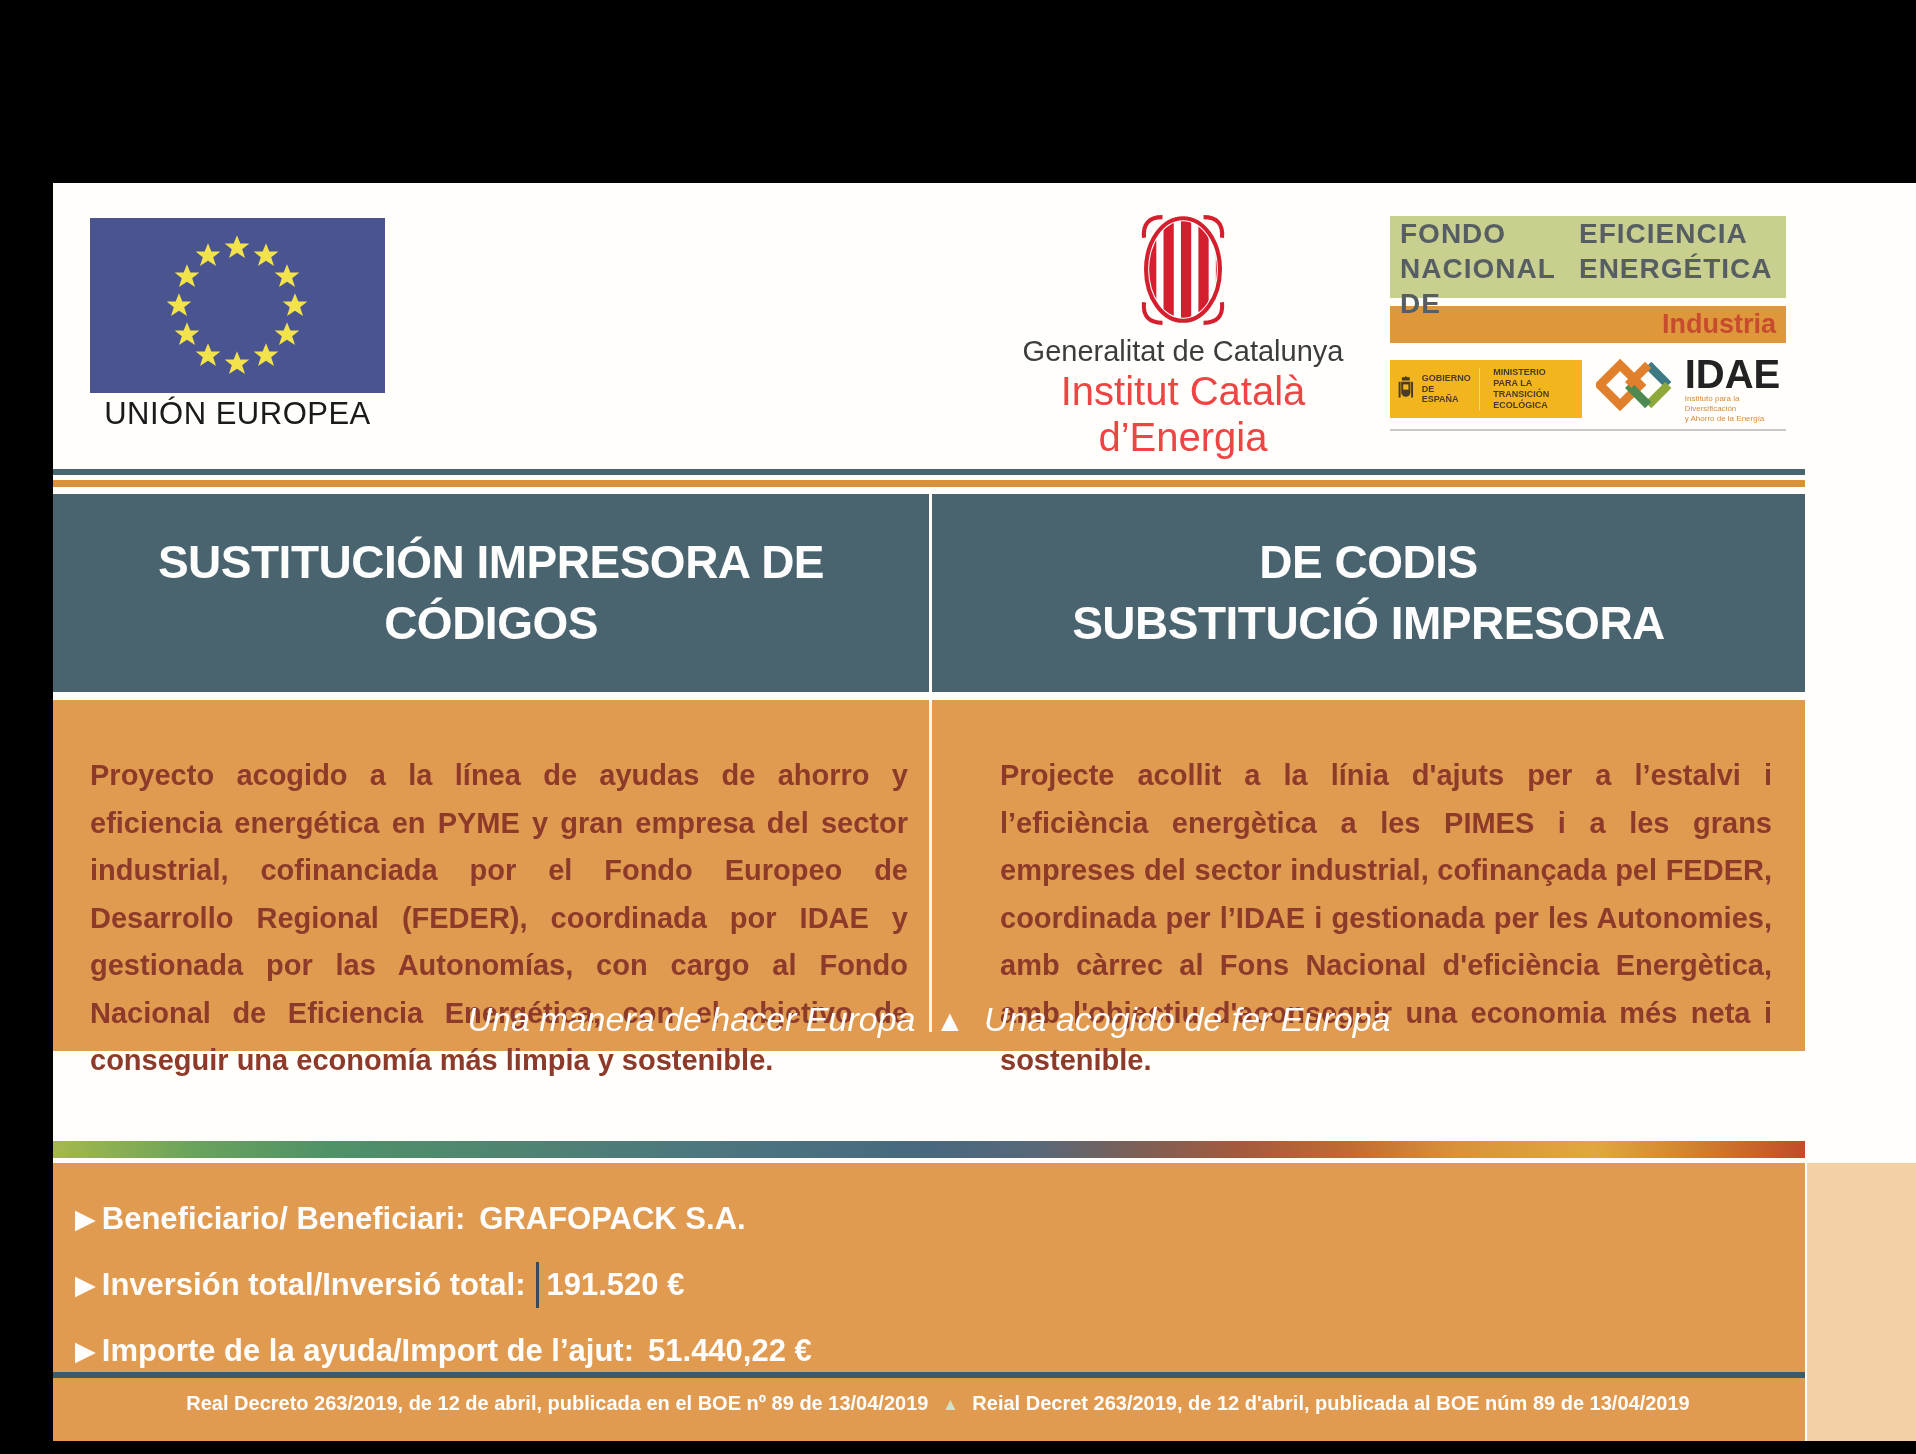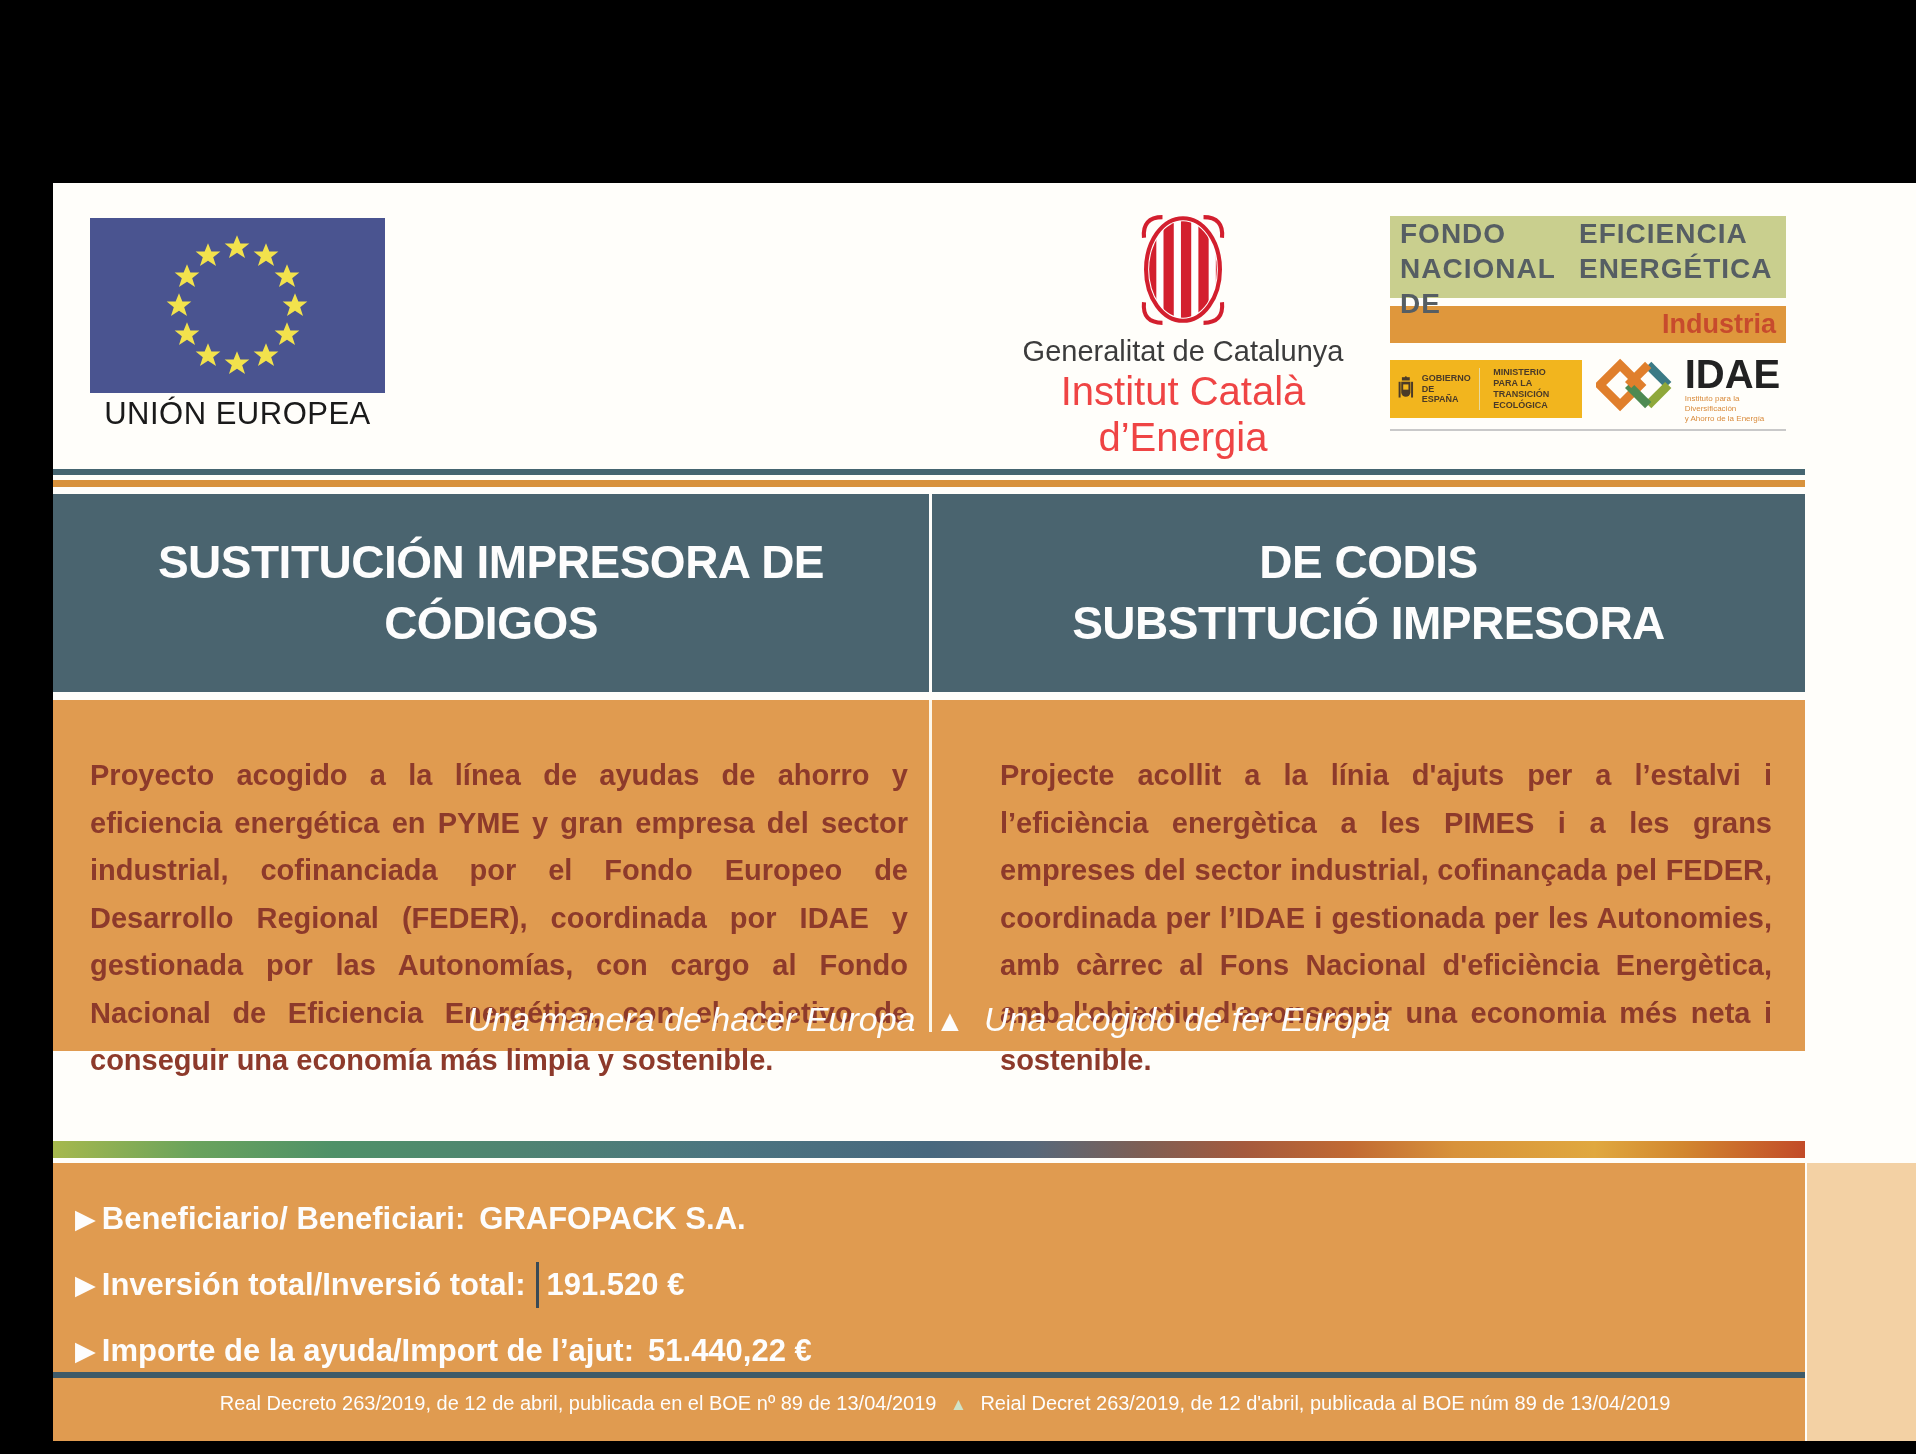--- a/index.html
+++ b/index.html
@@ -61,21 +61,21 @@
 
   
   .lower-band{position:absolute;left:0;top:980px;width:1752px;height:278px;background:#e09b50;}
   .detail-row{position:absolute;left:22px;display:flex;align-items:center;height:46px;}
   .detail-row .tri{color:#fdfdfd;font-size:27px;margin-right:6px;line-height:1;}
   .detail-row .lbl,.detail-row .val{font-size:31px;font-weight:bold;color:#fdfdfd;white-space:pre;}
   .detail-row .val{margin-left:14px;}
   .caret{display:inline-block;width:3px;height:46px;background:#3a4a55;margin-left:10px;margin-right:-6px;}
   .row-1{top:33px;} .row-2{top:99px;} .row-3{top:165px;}
   .bottom-rule{position:absolute;left:0;top:209px;width:1752px;height:6px;background:#3e5a68;}
-  .footer-line{position:absolute;left:16px;top:229px;width:1752px;text-align:center;color:#fdfdfd;font-size:20px;font-weight:400;}
+  .footer-line{position:absolute;left:9px;top:229px;width:1752px;text-align:center;color:#fdfdfd;font-size:20px;font-weight:700;}
   .footer-line .f-sep{color:#cfe3c8;padding:0 8px;font-size:17px;}
 
   .peach{position:absolute;left:1754px;top:980px;width:109px;height:278px;background:#f3d1a4;}
   .bottom-black{position:absolute;left:0;top:1441px;width:1916px;height:13px;background:#000;}
 </style>
 </head>
 <body>
 
 <div id="canvas">
   <div class="page">

